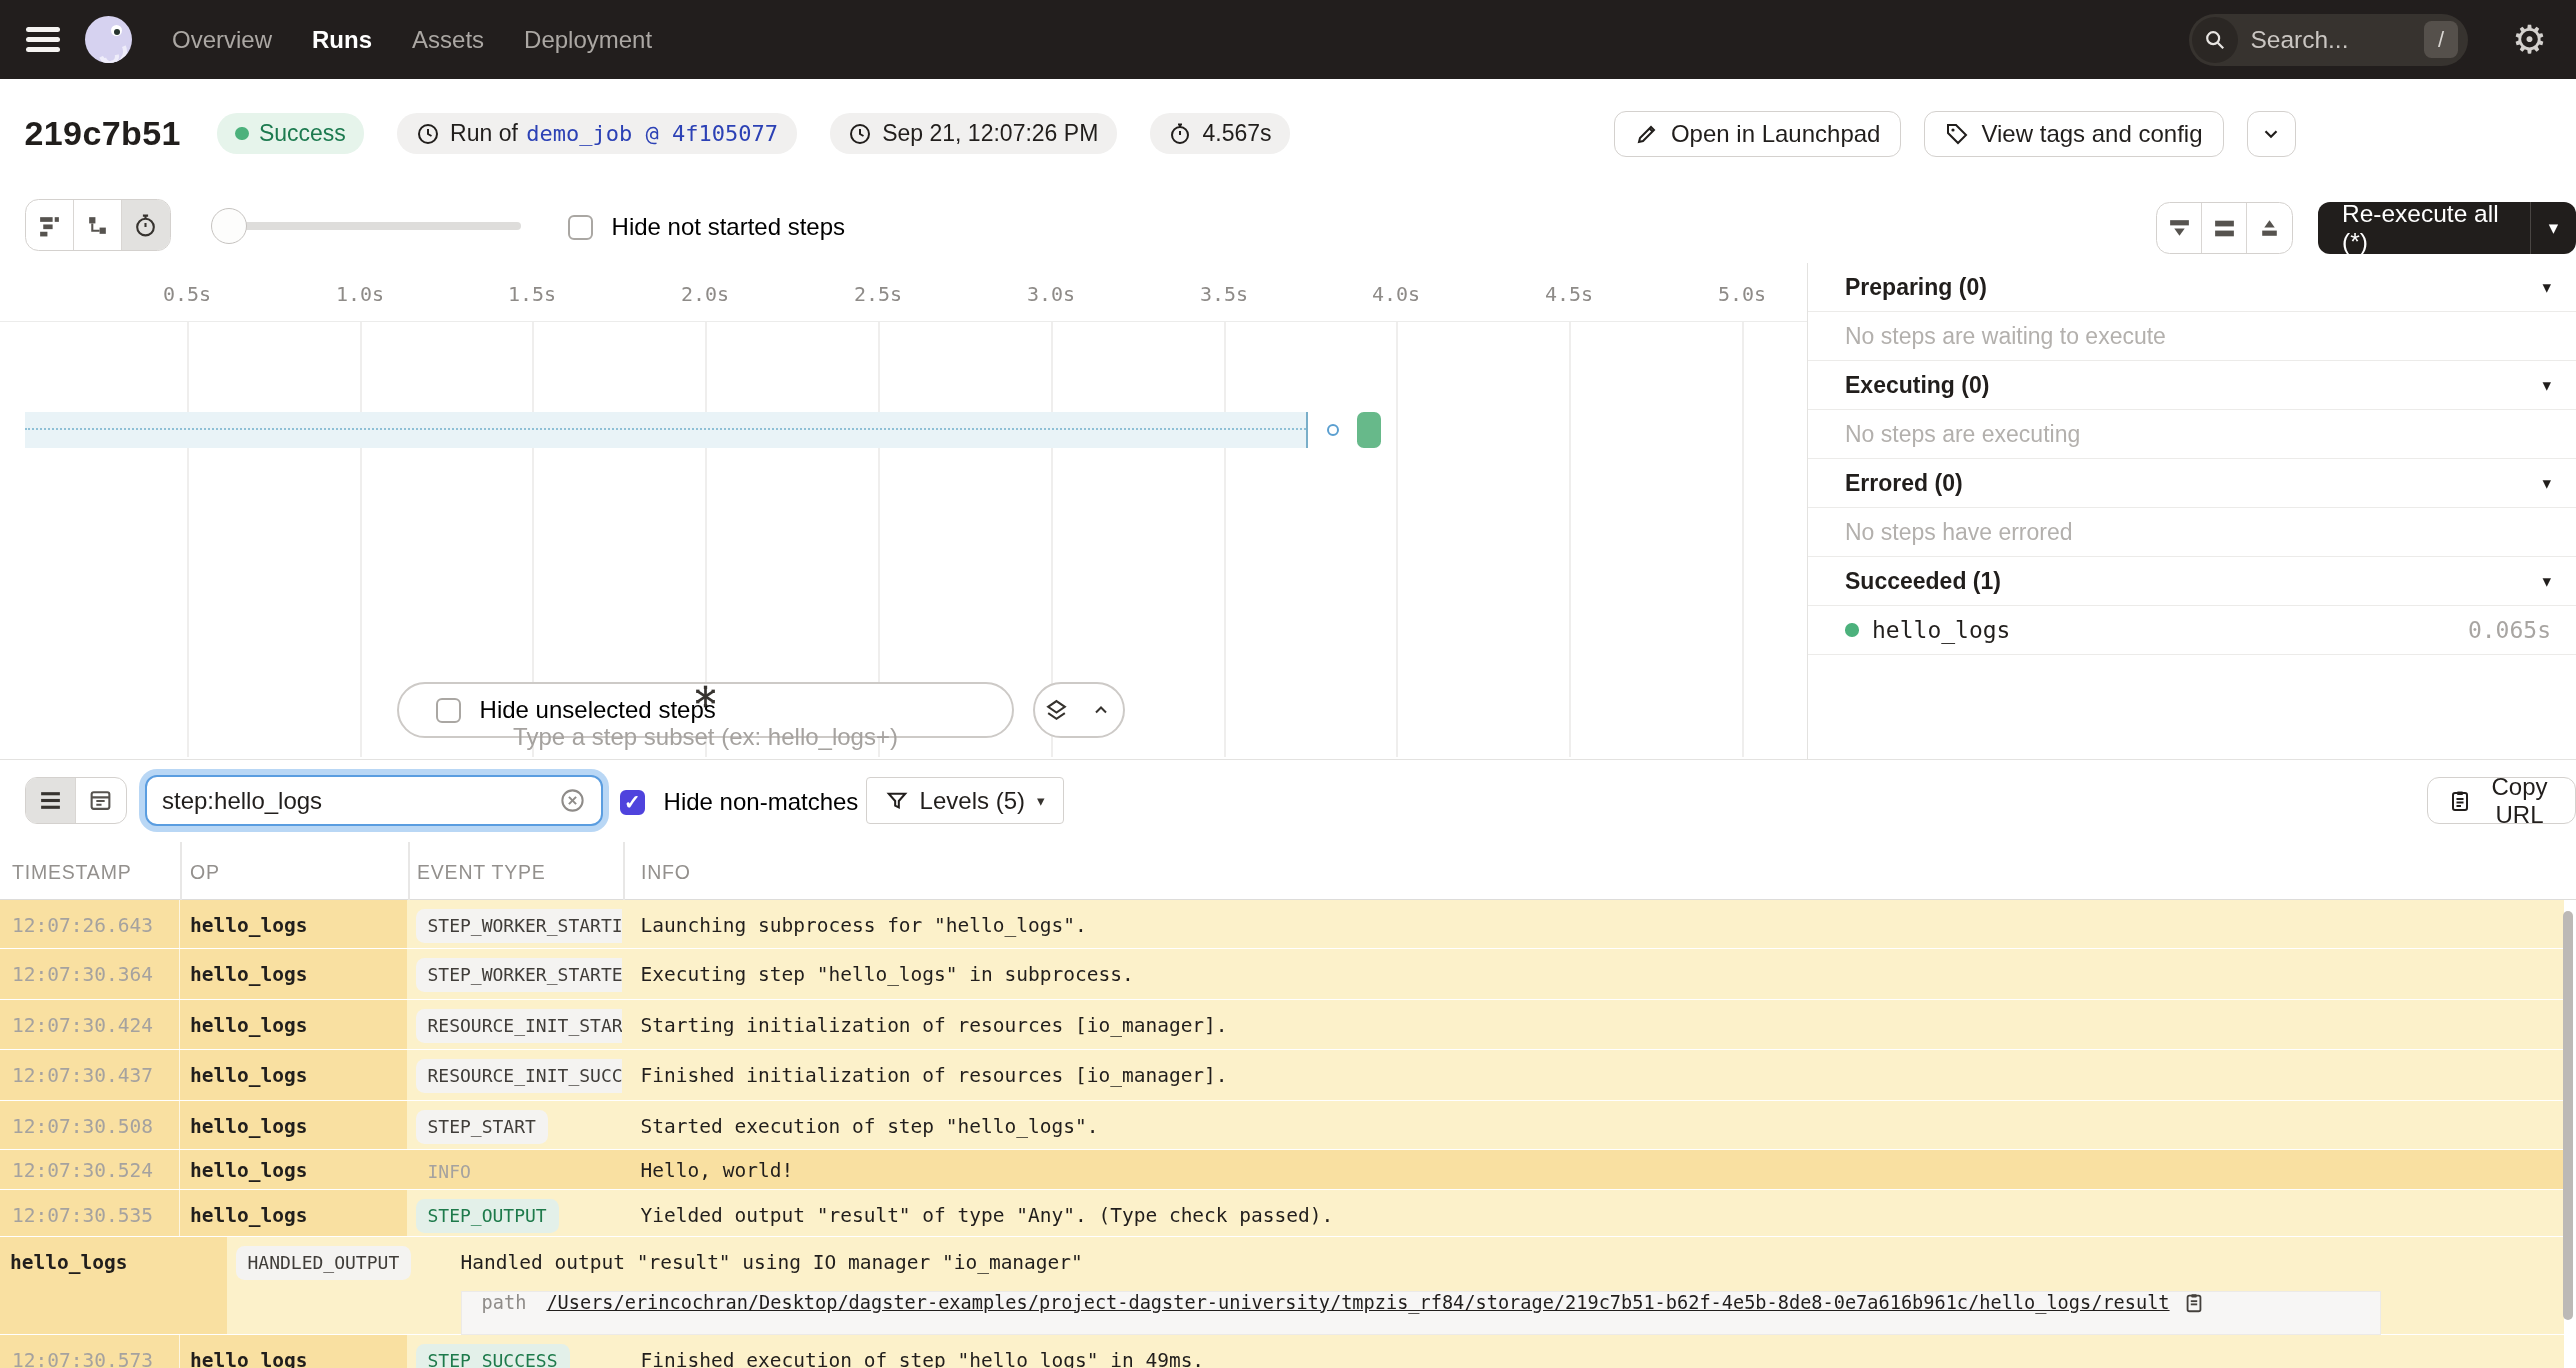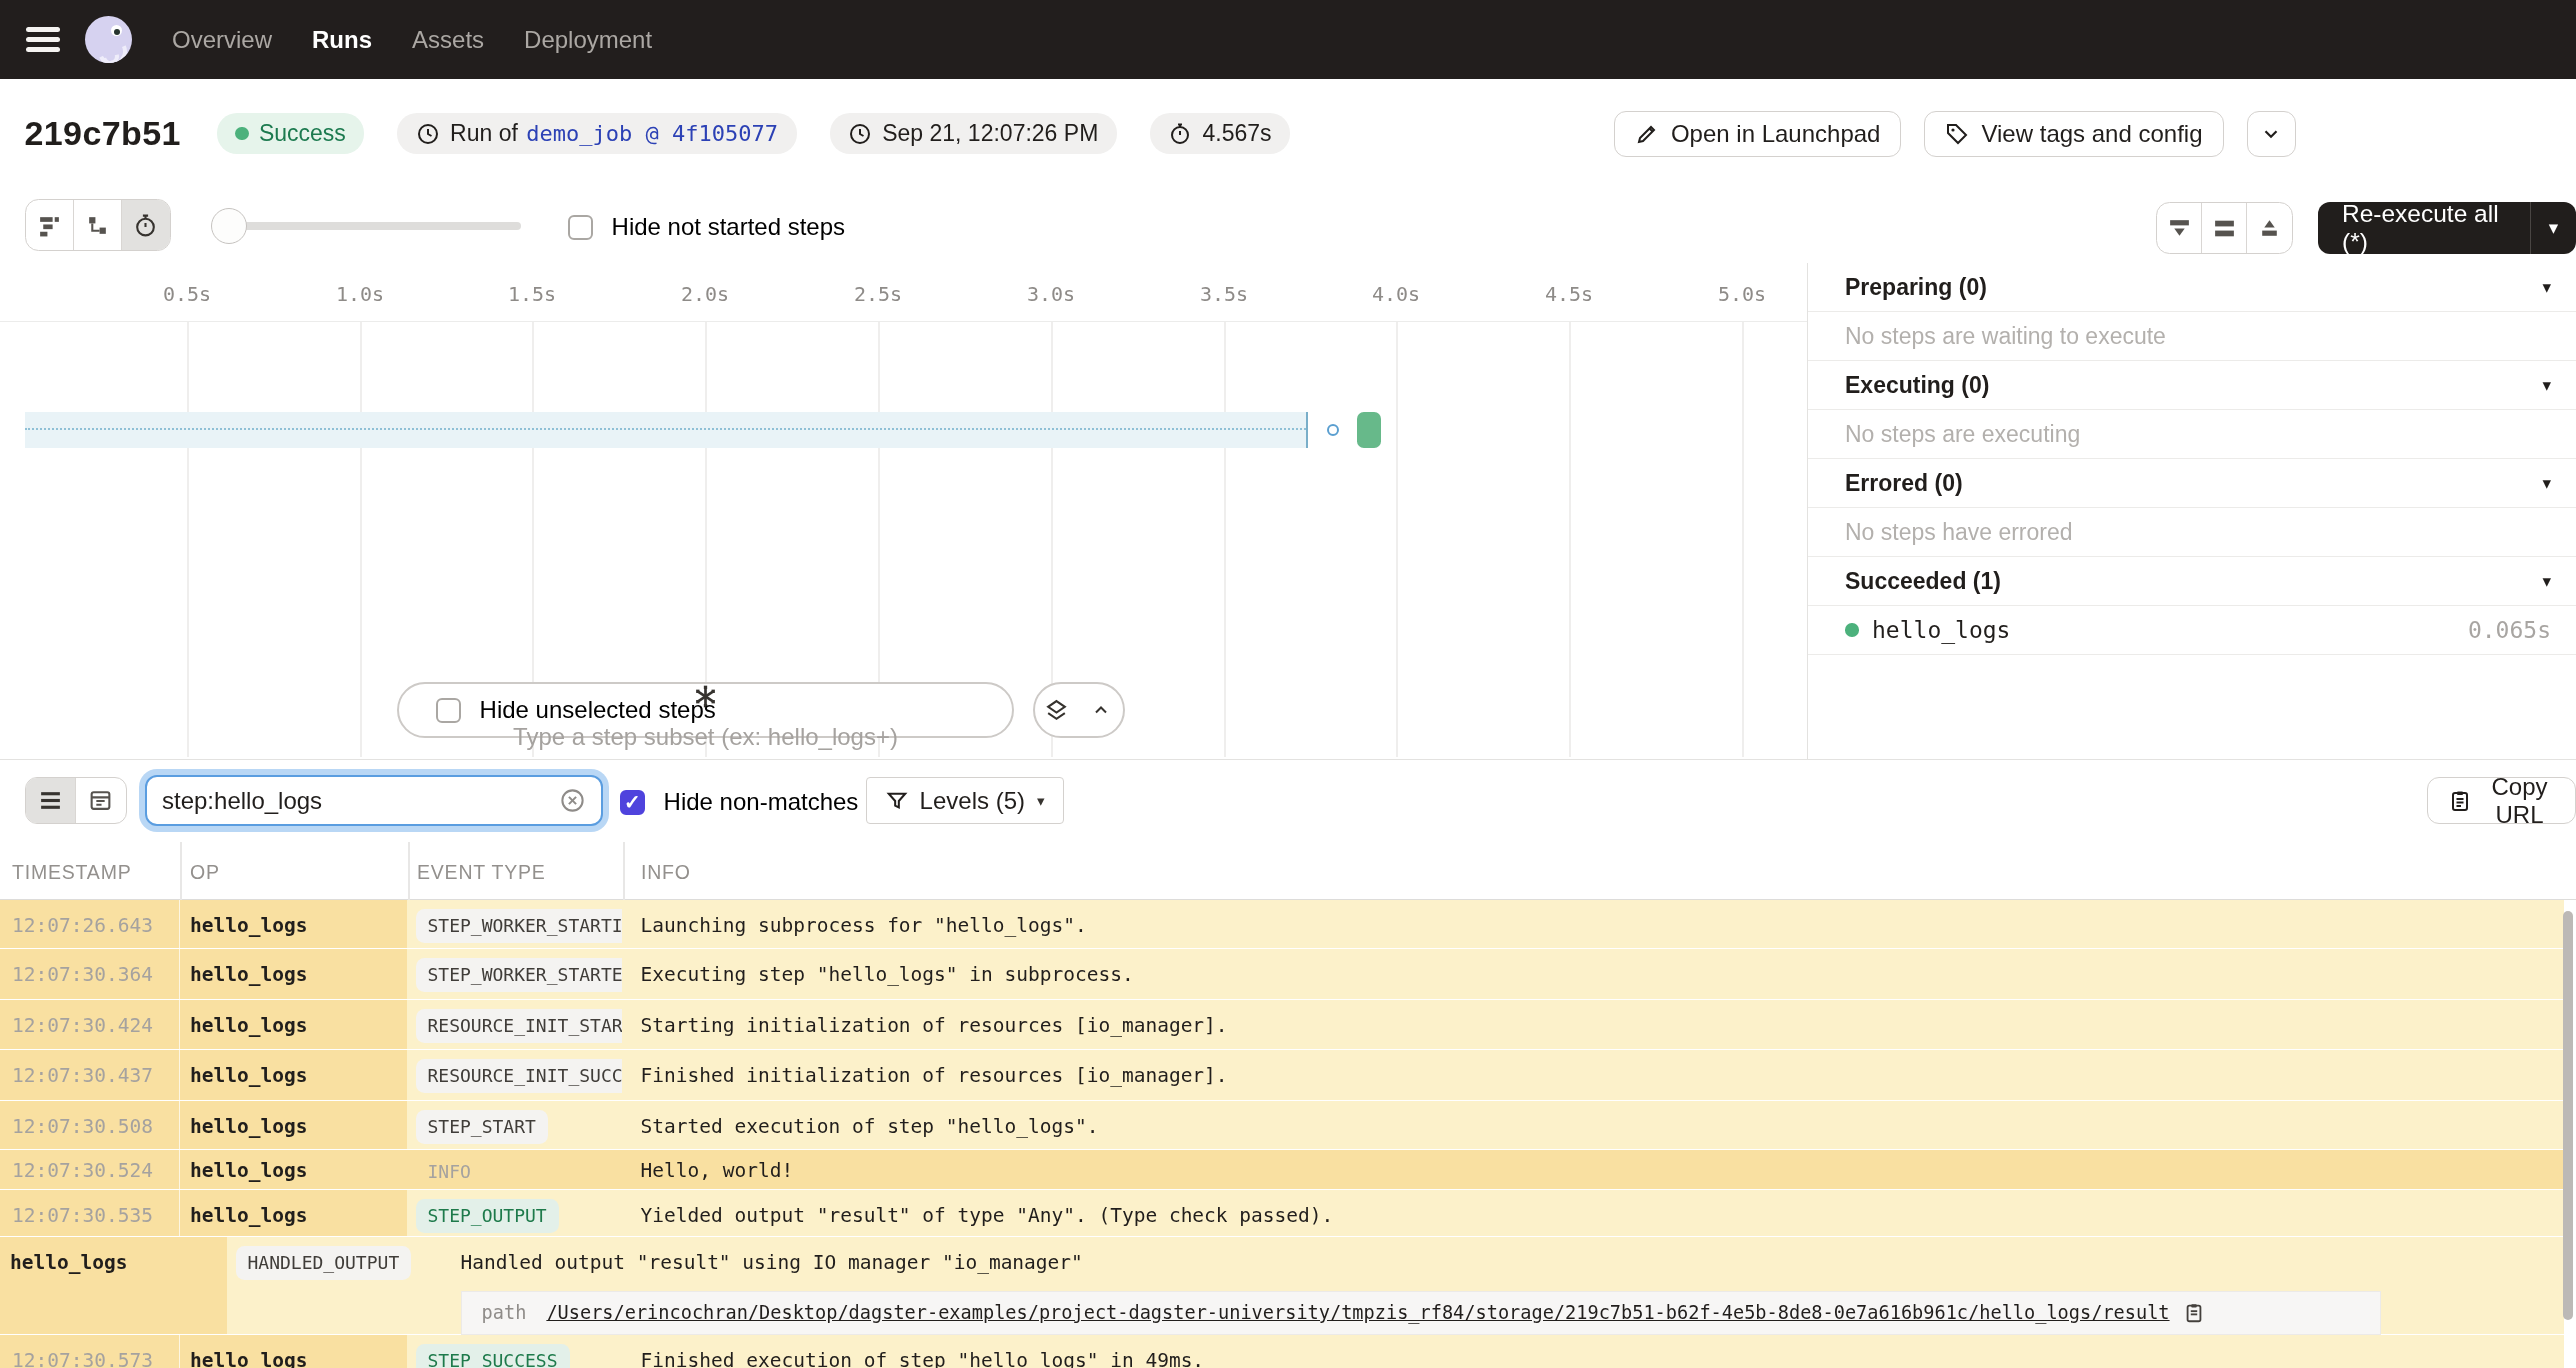--- a/index.html
+++ b/index.html
@@ -110,21 +110,21 @@
   .lrow { display:flex; border-bottom:1.7px solid #ffffff; cursor:pointer; }
   .cell { flex:0 0 auto; }
   .c-ts { width:180px; background:#f9e0a1; padding:13.5px 0 0 12px; font-family:"DejaVu Sans Mono", monospace; font-size:19.5px; color:#a5a29f; border-right:1.7px solid #fdf6e3; }
   .c-op { width:227px; background:#f9e0a1; padding:13.5px 0 0 10px; font-family:"DejaVu Sans Mono", monospace; font-size:19.5px; font-weight:700; color:#211e1c; }
   .c-ev { width:215px; background:#fcf1ca; padding:8.5px 0 0 8.5px; }
   .c-info { flex:1 1 auto; background:#fcf1ca; padding:13.5px 0 0 18.6px; font-family:"DejaVu Sans Mono", monospace; font-size:19.5px; color:#211e1c; }
   .lrow.user .c-ev, .lrow.user .c-info { background:#f9e0a1; }
   .chip { display:inline-block; font-family:"DejaVu Sans Mono", monospace; font-size:18px; padding:6.8px 12px; border-radius:8.5px; background:#f4f3f1; color:#403d39; white-space:nowrap; }
   .chip.green { background:#e3f0e9; color:#1e7a4b; }
   .evplain { display:inline-block; font-family:"DejaVu Sans Mono", monospace; font-size:18px; padding:2.5px 0 0 12px; color:#a5a29f; }
-  .pathbox { margin:17px 20px 12px 0; height:44px; background:#f7f6f5; border:0.8px solid #eceae8; display:flex; align-items:center; max-width:1920px; }
+  .pathbox { margin:17px 20px 12px 0; height:44px; background:#f7f6f5; border:0.8px solid #eceae8; display:flex; align-items:flex-start; max-width:1920px; }
   .pathbox .plabel { font-family:"DejaVu Sans Mono", monospace; font-size:18.6px; color:#8f8c89; padding:0 20px; }
   .pathbox .plink { font-family:"DejaVu Sans Mono", monospace; font-size:18.6px; color:#211e1c; text-decoration:underline; white-space:nowrap; cursor:pointer; }
   .pathbox .pcopy { margin-left:13.5px; display:flex; cursor:pointer; color:#44403c; }
   .vscroll { position:absolute; right:3.4px; top:911px; width:10px; height:409px; border-radius:5px; background:#bcb9b6; cursor:pointer; }
 
   svg { display:block; }
 </style>
 </head>
 <body>
 
@@ -140,20 +140,33 @@
       <div class="tent1"></div>
         <div class="tent2"></div>
       <div class="eye"></div>
         <div class="pupil"></div>
     </div>
     <div class="navlinks">
       <a class="navlink">Overview</a>
       <a class="navlink active">Runs</a>
       <a class="navlink">Assets</a>
       <a class="navlink">Deployment</a>
+    </div>
+    <div class="nav-right">
+      <div class="searchpill">
+        <div class="search-circ">
+          <svg width="22" height="22" viewBox="0 0 24 24" fill="none" stroke="#e8e5e2" stroke-width="2.4">
+              <circle cx="10" cy="10" r="6.5"></circle>
+              <line x1="15" y1="15" x2="21" y2="21"></line>
+            </svg>
+        </div>
+        <span class="search-ph">Search...</span>
+        <span class="slash-badge">/</span>
+      </div>
+      <span class="gear">⚙</span>
     </div>
   </div>
 
   <div class="runheader">
     <span class="run-id">219c7b51</span>
     <span class="pill success">
       <span class="dot"></span>
       <span>Success</span>
     </span>
     <span class="pill">

